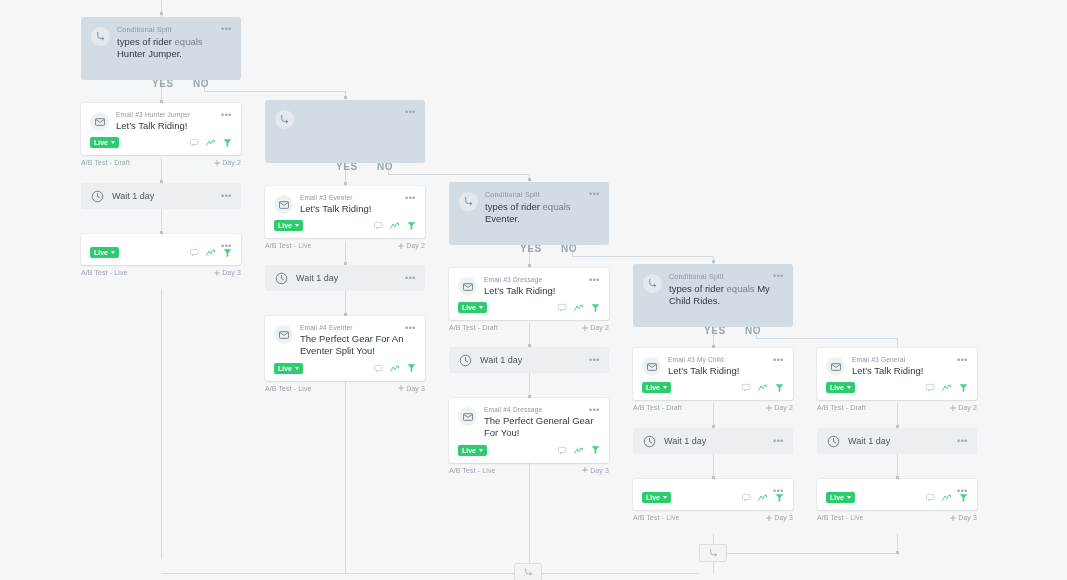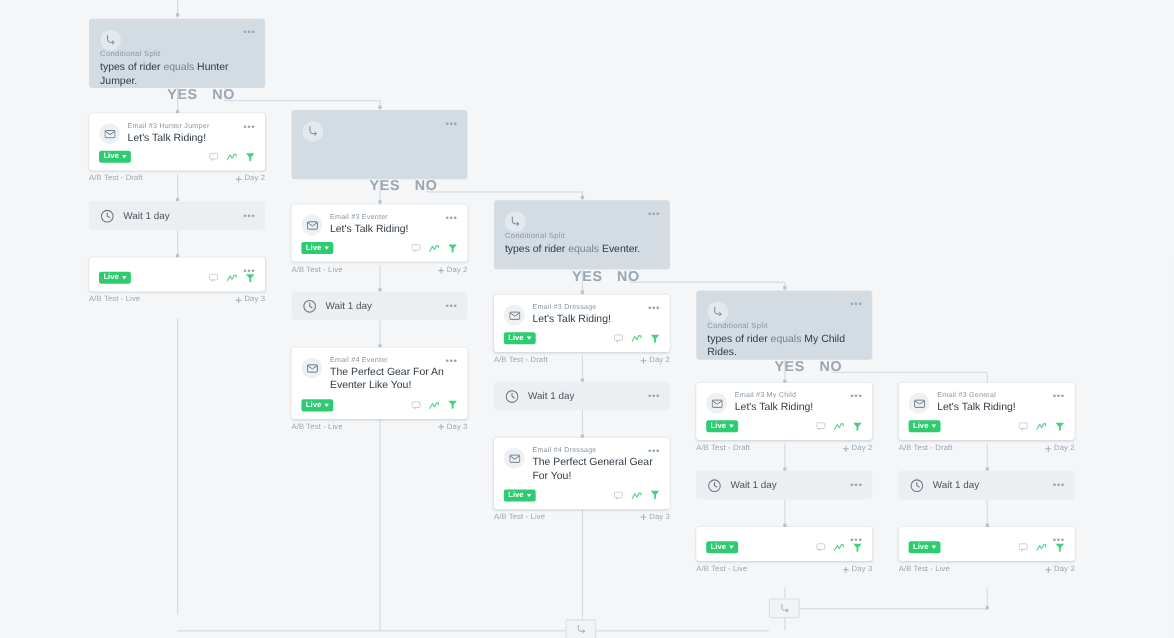--- a/index.html
+++ b/index.html
@@ -16,39 +16,39 @@
   .line.v { width: 1px; }
   .line.h { height: 1px; }
   .dot {
     position: absolute; width: 3px; height: 3px;
     background: #b9c4cd;
   }
 
   
   .branch-label {
     position: absolute;
-    font-size: 13px;
+    font-size: 10px;
     letter-spacing: .6px;
     color: #9aa6b1;
     font-weight: 600;
   }
 
   
   .node { position: absolute; }
 
   
   .split {
     width: 160px;
     background: #d3dbe3;
     border-radius: 3px;
     padding: 9px 10px 10px 10px;
     position: relative;
   }
   .split.tall  { height: 63px; }
-  .split .row  { display: flex; align-items: flex-start; flex-direction: column; }
+  .split .row  { display: flex; align-items: flex-start; }
   .split .ico {
     width: 19px; height: 19px; border-radius: 50%;
     background: #e4e9ee;
     display: flex; align-items: center; justify-content: center;
     flex: 0 0 19px; margin-right: 7px; margin-top: 1px;
   }
   .split .txtwrap { flex: 1; min-width: 0; }
   .split .kicker {
     font-size: 7px; color: #8b97a3; letter-spacing: .25px;
     margin-bottom: 3px; white-space: nowrap;
@@ -461,21 +461,21 @@
         <div class="dots">•••</div>
         <div class="row">
           <div class="ico">
               <svg width="10" height="8" viewBox="0 0 16 12">
                 <rect x="0.7" y="0.7" width="14.6" height="10.6" rx="1.4" fill="none" stroke="#5d6a76" stroke-width="1.3"></rect>
                 <path d="M1.6 2.2 8 6.6l6.4-4.4" fill="none" stroke="#5d6a76" stroke-width="1.3" stroke-linecap="round" stroke-linejoin="round"></path>
               </svg>
             </div>
           <div class="txtwrap">
             <div class="kicker">Email #4 Eventer</div>
-            <div class="subject">The Perfect Gear For An Eventer Like You!</div>
+            <div class="subject">The Perfect Gear For An Eventer Split You!</div>
           </div>
         </div>
         <div class="bottom">
           <span class="badge">
               <span>Live</span>
               <span class="caret"></span>
             </span>
           <span class="acts">
             <span>
                 <svg width="9" height="9" viewBox="0 0 16 16">

